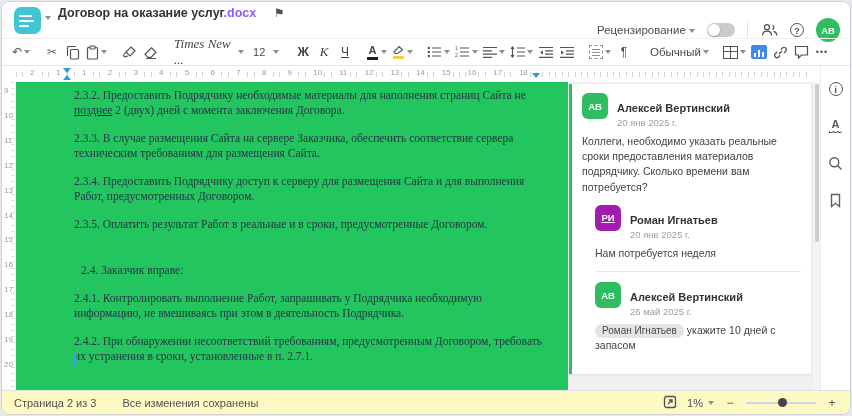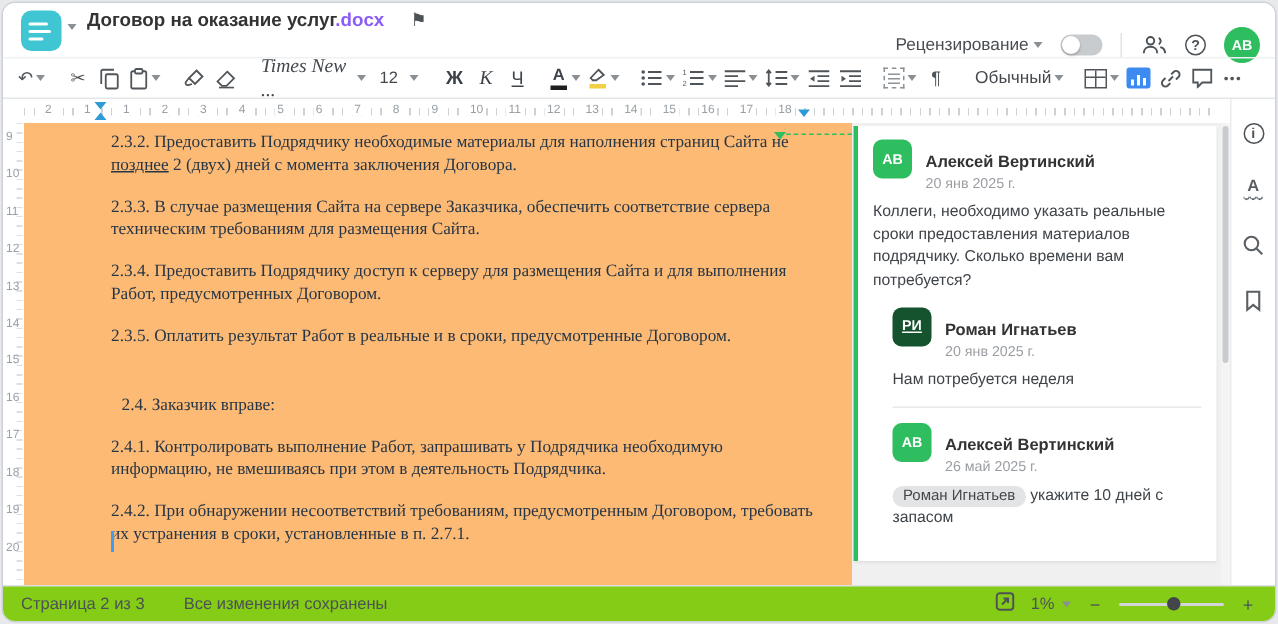--- a/index.html
+++ b/index.html
@@ -67,21 +67,21 @@
      background:repeating-linear-gradient(90deg,#cfd2d5 0 1px,transparent 1px 6.42px);}
   .hnum{position:absolute;top:1px;font-size:8px;color:#9aa0a5;background:#fff;padding:0 2px;}
   .marker-blue{position:absolute;width:0;height:0;border-left:4px solid transparent;border-right:4px solid transparent;}
   .mk-down{border-top:5px solid #2f9bd6;}
   .mk-up{border-bottom:5px solid #2f9bd6;}
   .vruler{position:absolute;top:80px;left:0;width:14px;bottom:24px;background:#fff;overflow:hidden;}
   .vnum{position:absolute;left:2px;font-size:8px;color:#9aa0a5;}
   .vruler .vticks{position:absolute;top:0;bottom:0;left:9px;width:4px;
      background:repeating-linear-gradient(#cfd2d5 0 1px,transparent 1px 6.2px);opacity:.7}
   
-  .doccanvas{position:absolute;top:80px;left:14px;width:552px;bottom:24px;background:#fdba74;overflow:hidden;}
+  .doccanvas{position:absolute;top:80px;left:14px;width:552px;bottom:24px;background:#22c55e;overflow:hidden;}
   .doc-text{position:absolute;top:6px;left:58px;right:18px;font-family:"Liberation Serif",serif;
             font-size:11.5px;line-height:15px;color:#273646;}
   .para{margin-bottom:13px;}
   .para.gap{margin-top:31px;margin-left:7px;}
   .para .u{text-decoration:underline;}
   .annot-line{position:absolute;top:7px;left:503px;width:49px;border-top:1.5px dashed #2ebd5f;}
   .annot-tri{position:absolute;top:6px;left:500px;width:0;height:0;border-left:4px solid transparent;
              border-right:4px solid transparent;border-top:5px solid #2ebd5f;}
   .cursor-bar{position:absolute;left:58px;top:272px;width:1.5px;height:14px;background:#3d9df6;}
   
@@ -104,21 +104,21 @@
   
   .scrollstrip{position:absolute;top:80px;left:812px;width:6px;bottom:24px;background:#f4f4f5;}
   .scrollthumb{position:absolute;top:2px;left:1px;width:4px;height:158px;border-radius:2px;background:#c9cccf;}
   .rightbar{position:absolute;top:64px;left:818px;right:0;bottom:24px;background:#fff;border-left:1px solid #ececee;
             display:flex;flex-direction:column;align-items:center;padding-top:14px;gap:19px;color:#5a5f64;}
   .ricon{width:18px;height:18px;display:flex;align-items:center;justify-content:center;flex-direction:column;}
   .spell{font-size:11px;font-weight:bold;color:#5a5f64;line-height:1;}
   .spell-wave{width:13px;height:3px;margin-top:1px;
      background:radial-gradient(circle at 2px 0,transparent 1.4px,#5a5f64 1.5px,#5a5f64 2.2px,transparent 2.3px) 0 0/4.4px 3px repeat-x;}
   
-  .statusbar{position:absolute;left:0;right:0;bottom:0;height:24px;background:#84cc16;border-top:1px solid #dddfe2;
+  .statusbar{position:absolute;left:0;right:0;bottom:0;height:24px;background:#fef9c3;border-top:1px solid #dddfe2;
              display:flex;align-items:center;font-size:11px;color:#4d5256;padding:0 12px;}
   .sb-left{display:flex;gap:26px;}
   .sb-right{margin-left:auto;display:flex;align-items:center;gap:10px;}
   .zoomval{display:flex;align-items:center;gap:5px;font-size:11px;color:#4d5256;}
   .slider{position:relative;width:70px;height:2px;background:#d2d4d7;border-radius:1px;}
   .slider .knob{position:absolute;left:32px;top:-3.5px;width:9px;height:9px;border-radius:50%;background:#42464b;}
   .pm{font-size:12px;color:#4d5256;width:12px;text-align:center;}
 </style>
 </head>
 <body>
@@ -386,21 +386,21 @@
             <span class="c-avatar" style="background: rgb(46, 189, 95); border-top-color: rgb(46, 189, 95);">АВ</span>
             <div>
               <div class="c-name">Алексей Вертинский</div>
               <div class="c-date">20 янв 2025 г.</div>
             </div>
           </div>
           <div class="c-body">Коллеги, необходимо указать реальные сроки предоставления материалов подрядчику. Сколько времени вам потребуется?</div>
         </div>
         <div class="comment reply">
           <div class="c-head">
-            <span class="c-avatar" style="background: #14532d; border-top-color: rgb(61, 157, 246); text-decoration: underline;">РИ</span>
+            <span class="c-avatar" style="background: #a21caf; border-top-color: rgb(61, 157, 246); text-decoration: underline;">РИ</span>
             <div>
               <div class="c-name">Роман Игнатьев</div>
               <div class="c-date">20 янв 2025 г.</div>
             </div>
           </div>
           <div class="c-body">Нам потребуется неделя</div>
         </div>
         <div class="c-divider"></div>
         <div class="comment reply">
           <div class="c-head">

